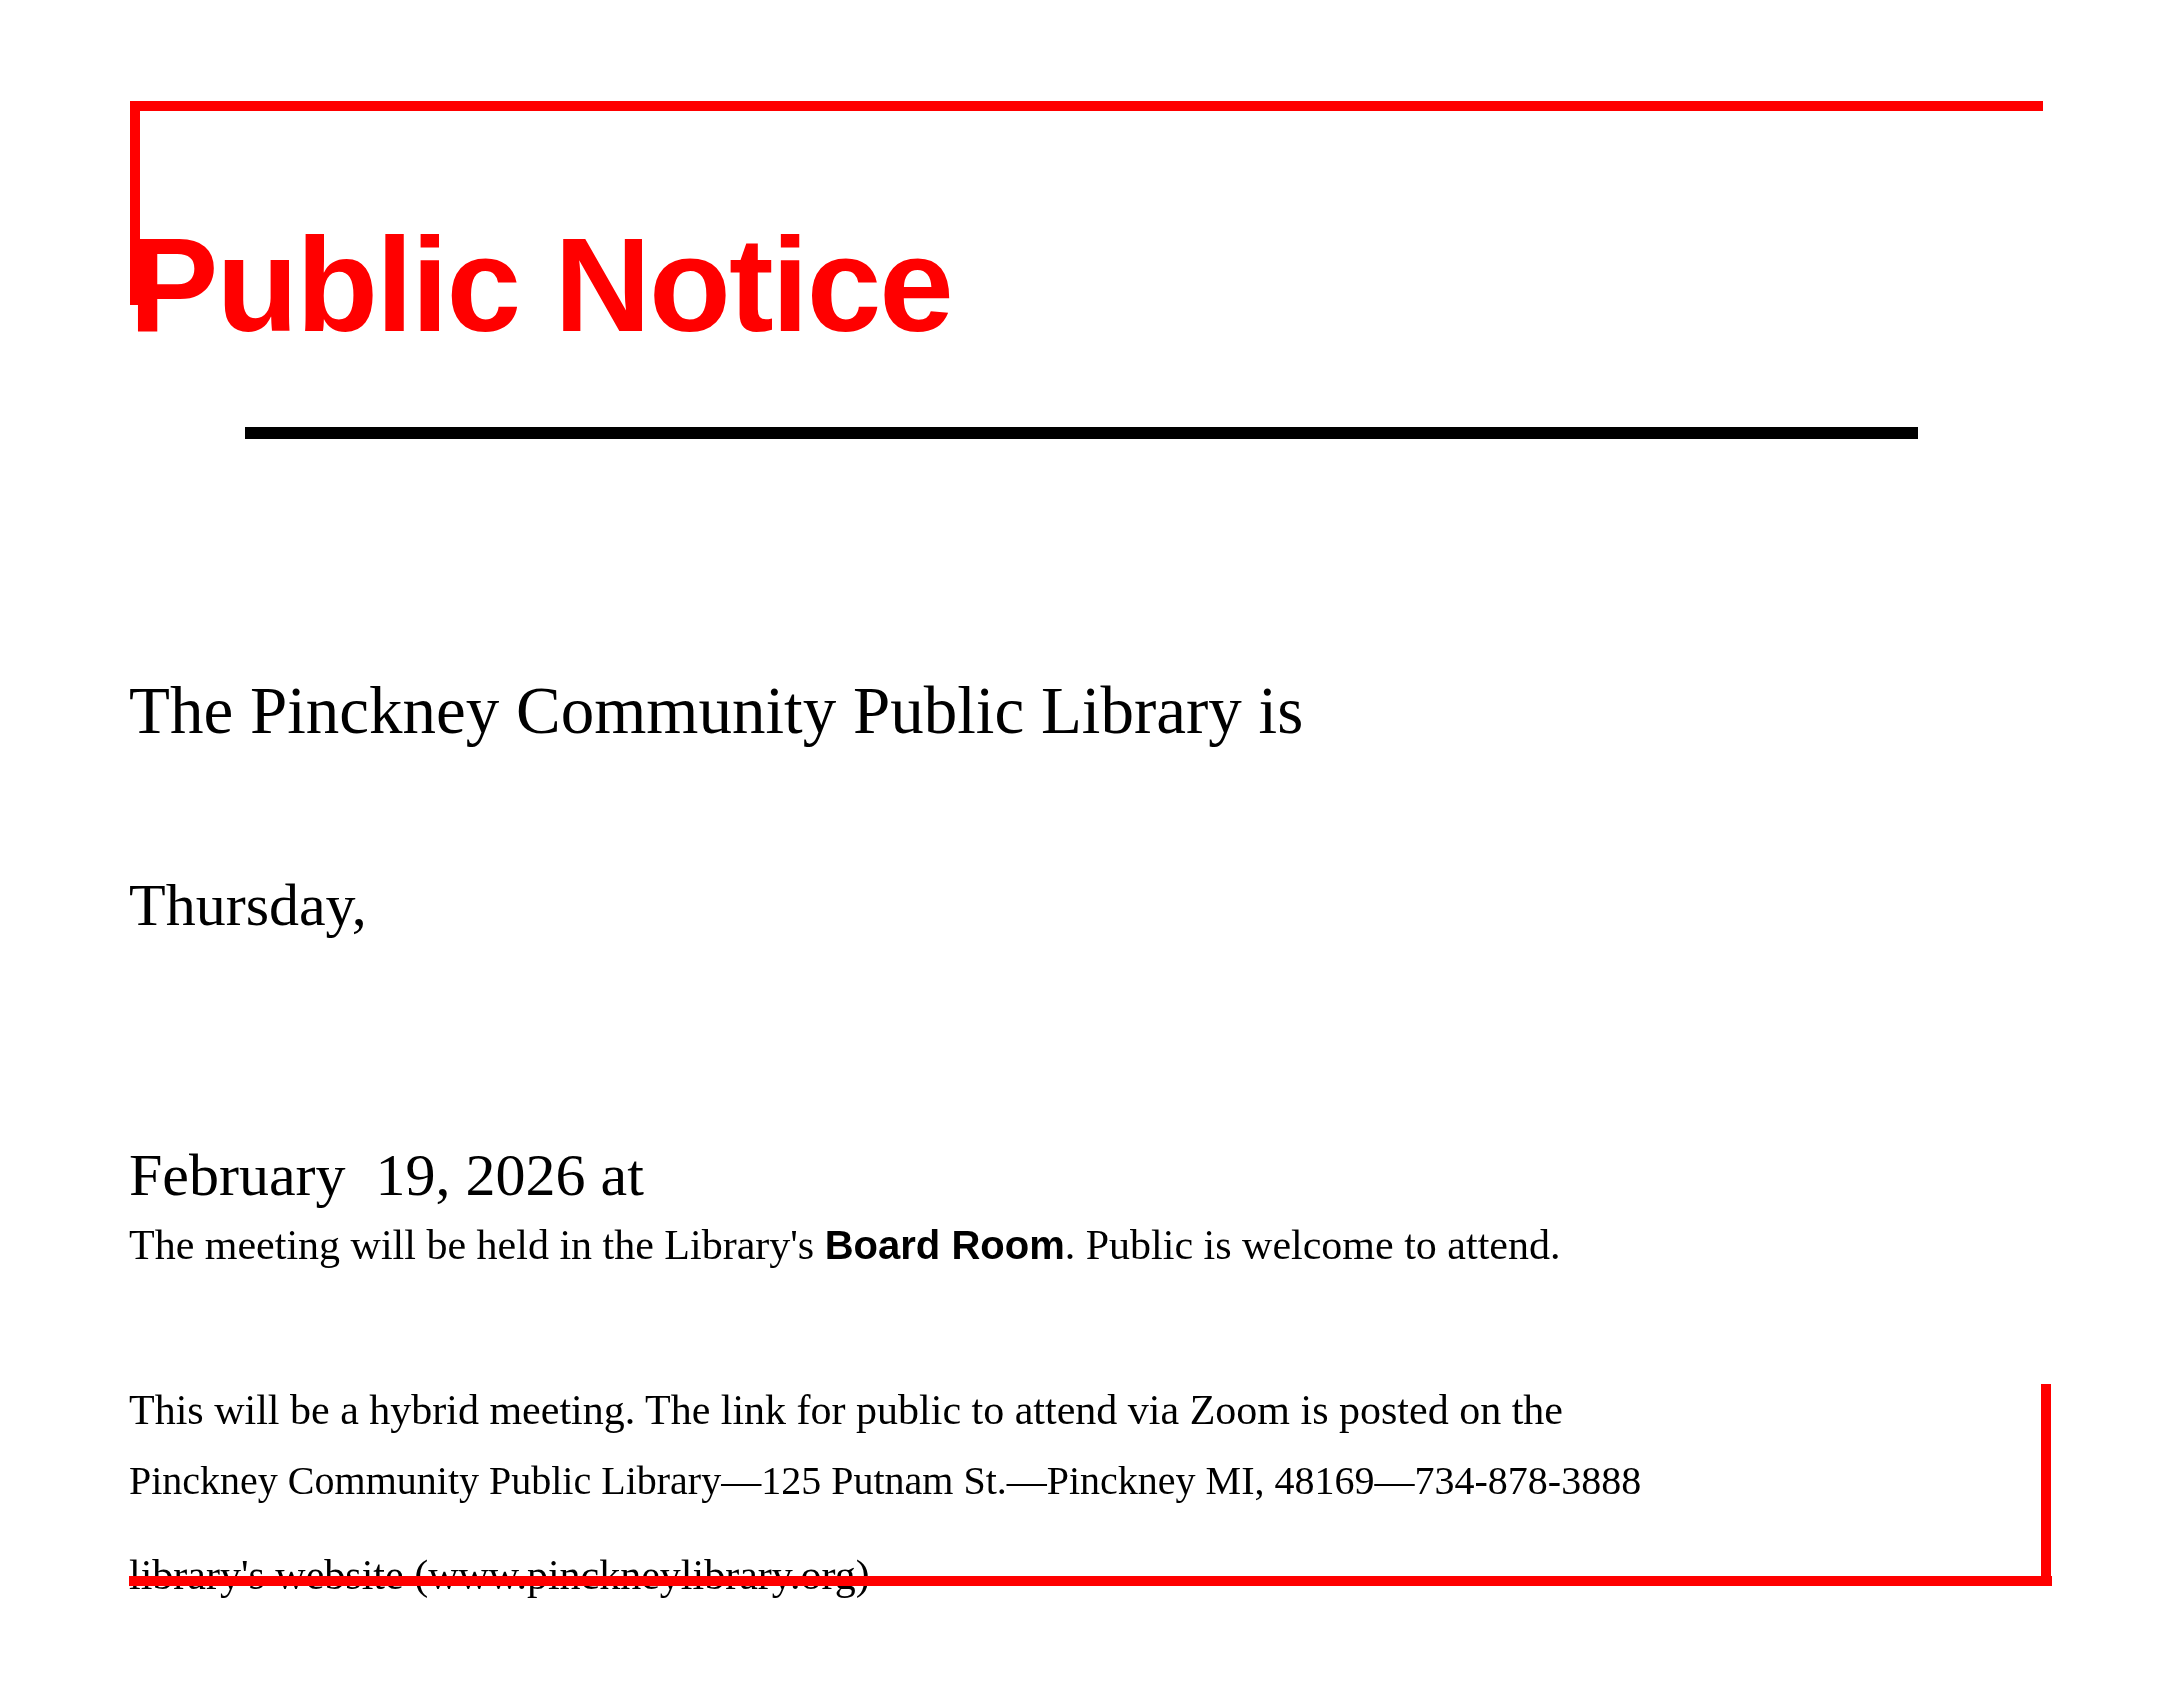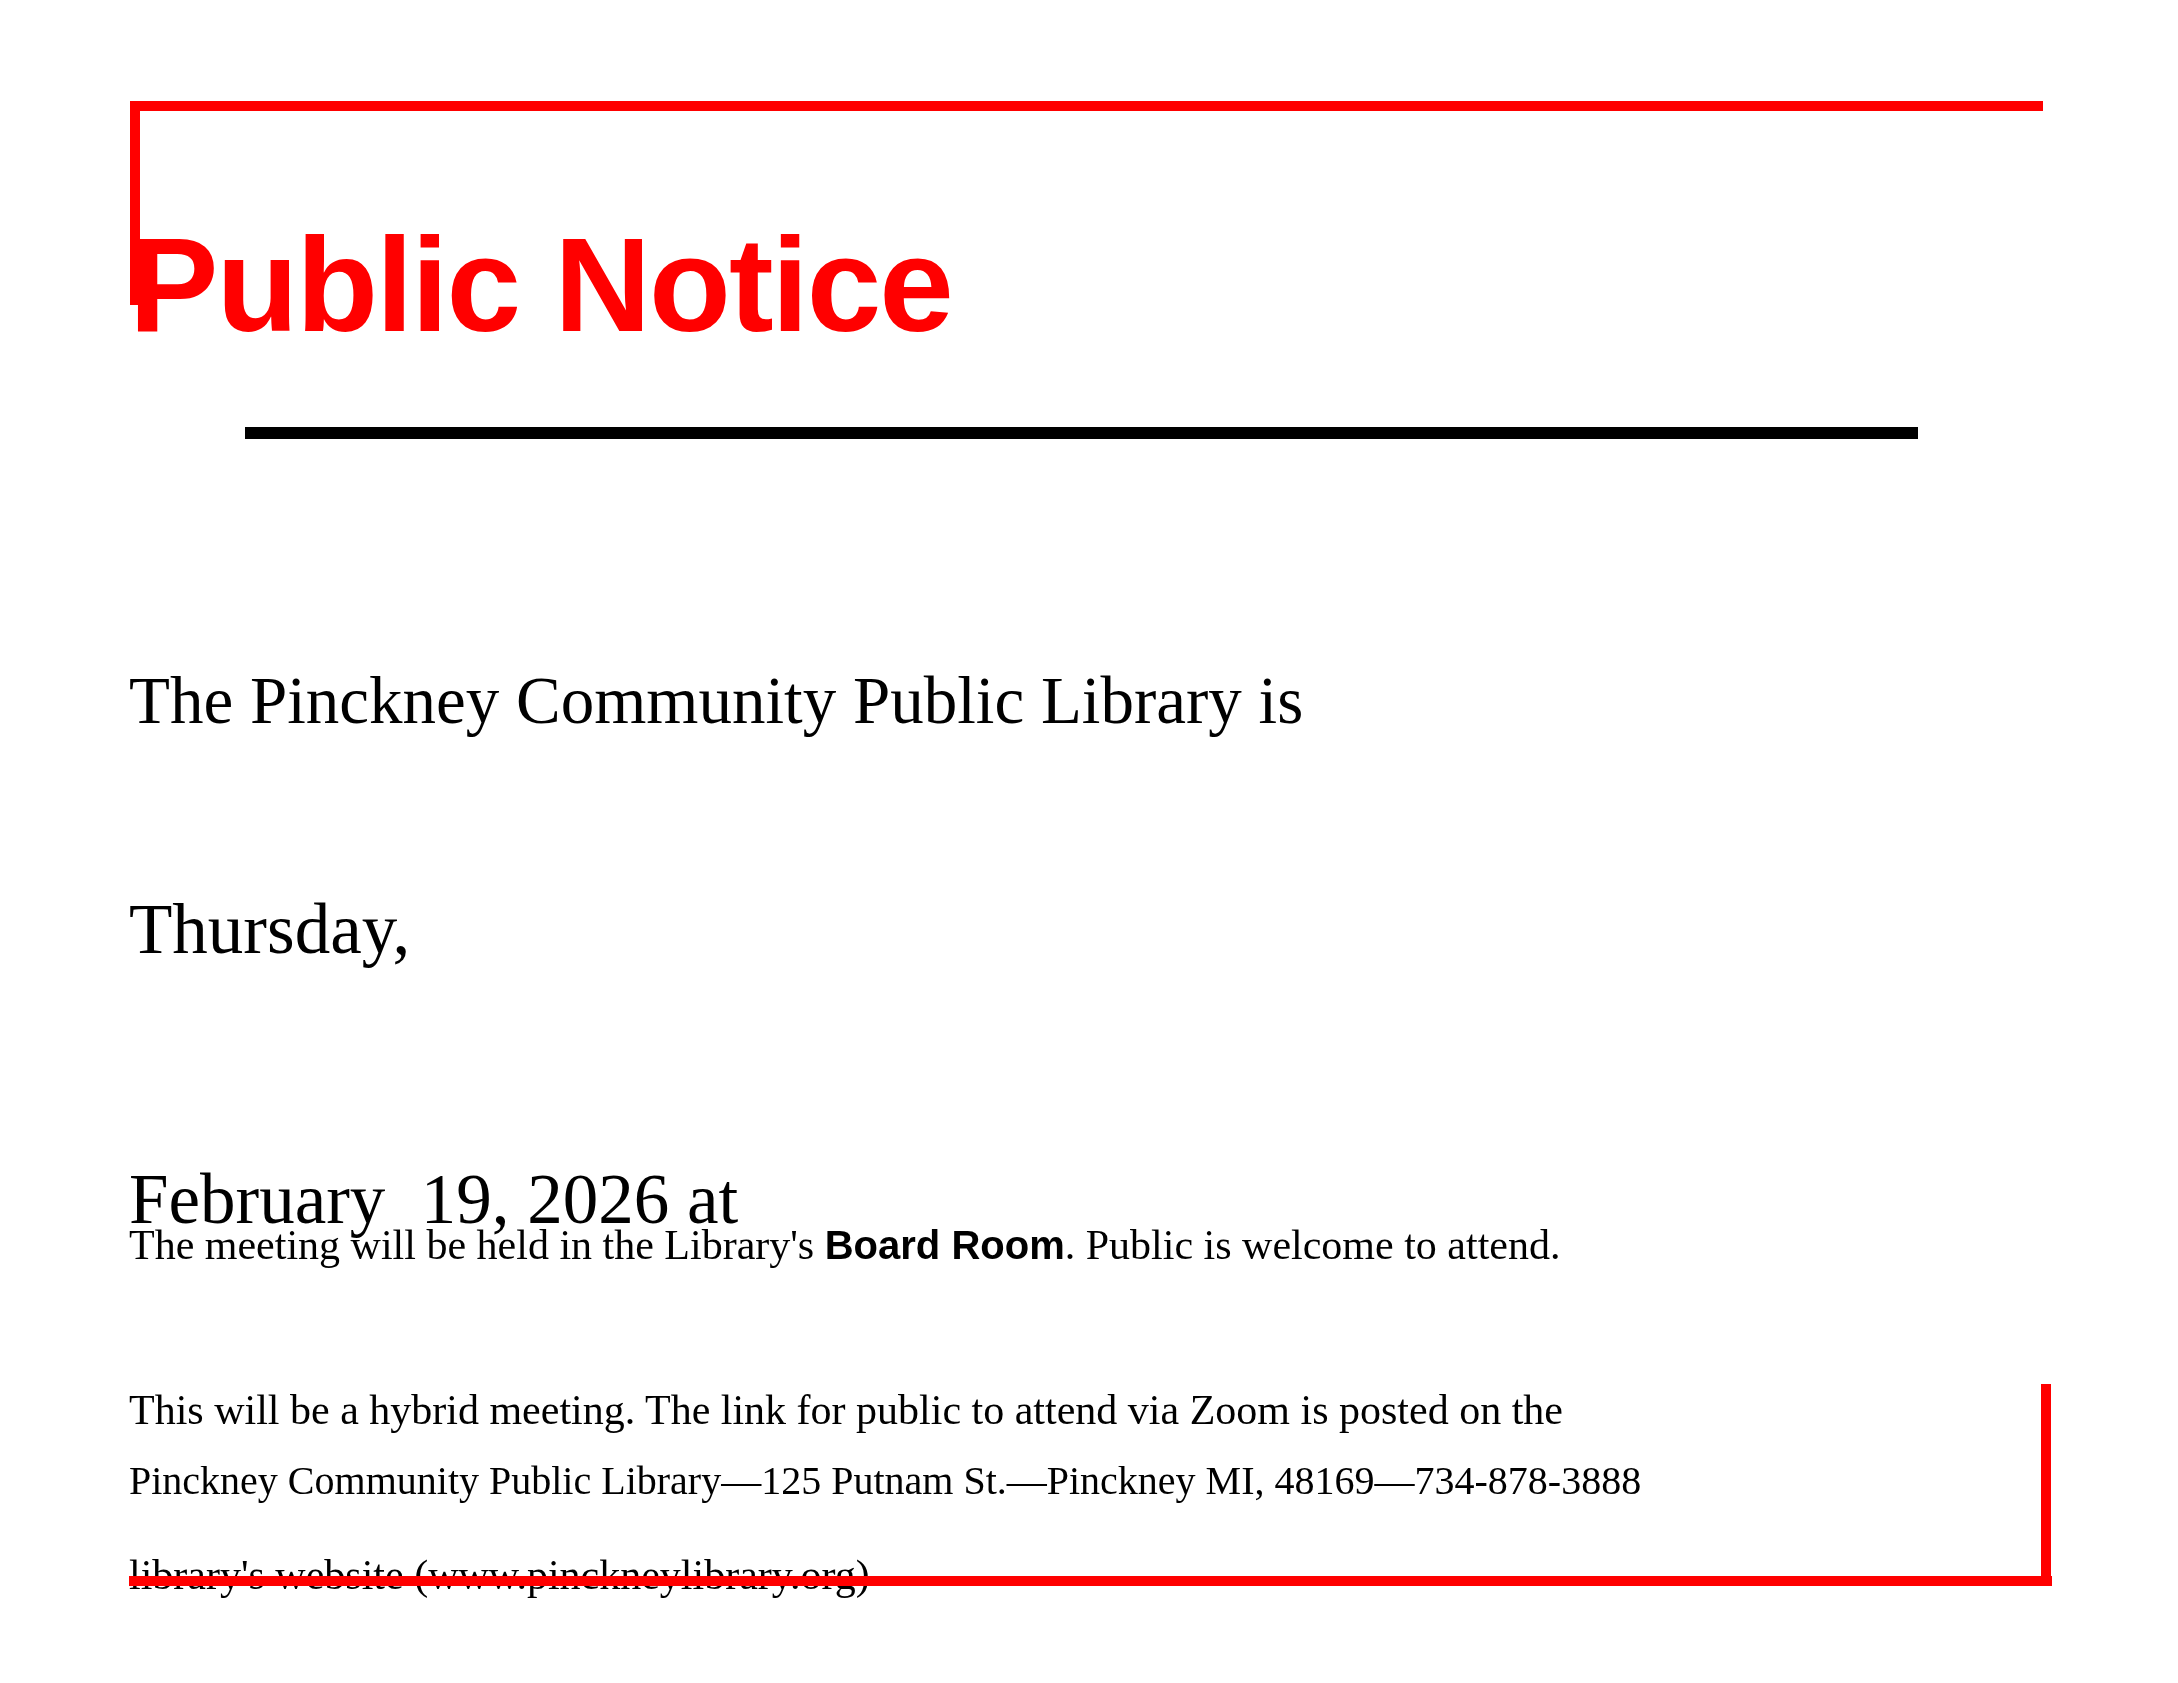--- a/index.html
+++ b/index.html
@@ -35,29 +35,29 @@
     font-family:"Liberation Sans", sans-serif;
     font-weight:bold;
     font-size:134px;
     line-height:134px;
     letter-spacing:-2px;
     color:var(--accent-red);
     white-space:pre-wrap;
   }
 
   .intro{
-    top:475px;
+    top:485px;
     font-size:67px;
     line-height:90px;
     white-space:pre-wrap;
   }
 
   .datetime{
-    top:704px;
-    font-size:71px;
+    top:680px;
+    font-size:60px;
     line-height:90px;
     white-space:pre-wrap;
   }
 
   .details{
     top:1108px;
     font-size:42px;
     line-height:55px;
     white-space:pre-wrap;
   }

